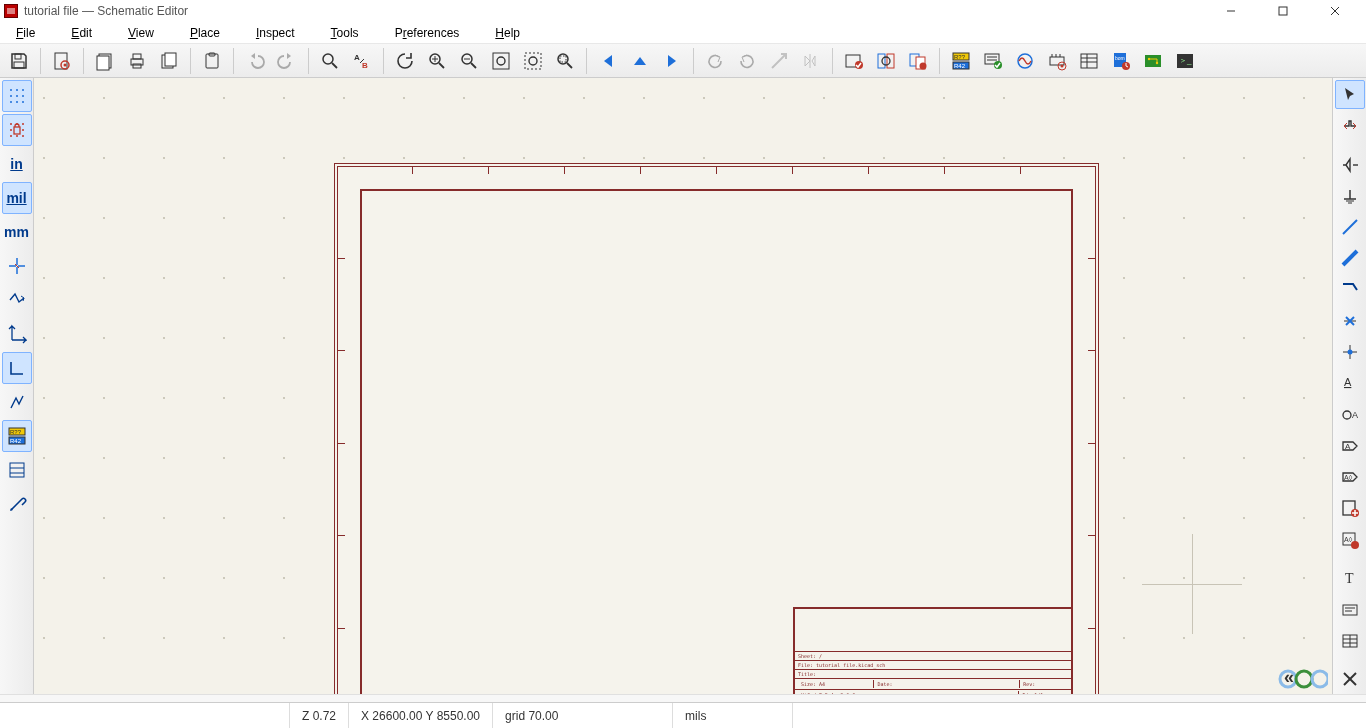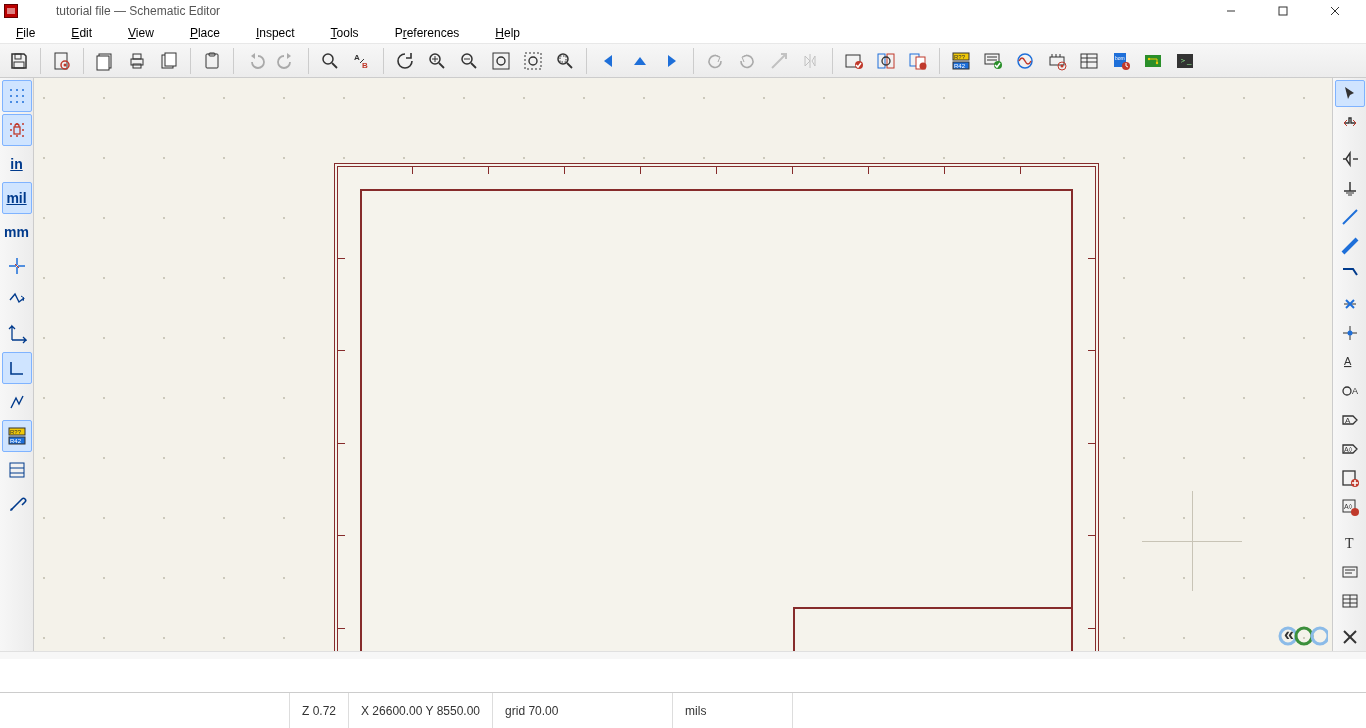--- a/index.html
+++ b/index.html
@@ -1,17 +1,17 @@
 <!DOCTYPE html>
 <html><head>
 <meta charset="utf-8">
 <style>
 * { box-sizing: border-box; margin: 0; padding: 0; }
 body { font-family: "Segoe UI", Tahoma, sans-serif; font-size: 12px; width: 1366px; height: 728px; overflow: hidden; background: #fff; color: #000; display: flex; flex-direction: column; }
-.titlebar { height: 22px; display: flex; align-items: center; padding: 0 4px; background: #fff; gap: 32px; }
+.titlebar { height: 22px; display: flex; align-items: center; padding: 0 4px; background: #fff; }
 .titlebar .app-icon { width: 14px; height: 14px; background: #b00; border: 1px solid #600; margin-right: 6px; display: inline-flex; align-items: center; justify-content: center; }
 .titlebar .app-icon svg { width:10px;height:10px;}
 .titlebar .title-text { color: #555; font-size: 12px; }
 .win-controls { margin-left: auto; display: flex; gap: 22px; padding-right: 12px; }
 .win-controls div { width: 30px; display:flex; align-items:center; justify-content:center; color:#555;}
 .menubar { height: 22px; display: flex; align-items: center; padding: 0 6px; gap: 16px; background: #fff; border-bottom: 1px solid #e8e8e8;}
 .menubar .menu-item { padding: 2px 10px; font-size: 12px; cursor: default; }
 .menubar .menu-item u { text-decoration: underline; }
 .toolbar-top { height: 34px; background: linear-gradient(#f7f7f7,#ececec); border-bottom: 1px solid #ccc; display: flex; align-items: center; padding: 0 4px; gap: 2px; }
 .tbtn { width: 30px; height: 28px; display:flex; align-items:center; justify-content:center; border:1px solid transparent; border-radius:2px; }
@@ -34,21 +34,21 @@
 .titleblock .split { display:flex;}
 .titleblock .split > div { border-left:1px solid #862b2b; padding:1px 3px; }
 .titleblock .split > div:first-child { border-left:none;}
 .cross { position:absolute; right:90px; bottom:60px; width:100px; height:100px; pointer-events:none;}
 .cross:before, .cross:after { content:""; position:absolute; background:#c8c4b6;}
 .cross:before { left:0; right:0; top:50%; height:1px;}
 .cross:after { top:0; bottom:0; left:50%; width:1px;}
 .collapse-arrow { position:absolute; right:38px; bottom:6px; font-size:18px; font-weight:bold; color:#333;}
 .logo-watermark { position:absolute; right:4px; bottom:2px; width:50px; height:26px;}
 .bottom-panel { height:8px; background:#f7f7f7; border-top:1px solid #e0e0e0;}
-.statusbar { height:36px; border-top:1px solid #ccc; background:#fff; display:flex; align-items:center; font-size:12px; color:#333;margin-top:33px;}
+.statusbar { height:26px; border-top:1px solid #ccc; background:#fff; display:flex; align-items:center; font-size:12px; color:#333;}
 .statusbar .cell { padding:0 12px; border-right:1px solid #ddd; height:100%; display:flex; align-items:center; white-space:nowrap;}
 .statusbar .spacer-cell { flex:1;}
 
 .glyph-txt { font-size:14px; font-weight:bold; color:#003a8c;}
 
 .ticks-h { position:absolute; left:2px; right:2px; top:2px; height:23px; display:flex;}
 .ticks-h div { flex:1; border-right:1px solid #862b2b; height:8px;}
 .ticks-h2 { position:absolute; left:2px; right:2px; bottom:2px; height:23px; display:flex; align-items:flex-end;}
 .ticks-v { position:absolute; top:2px; bottom:2px; left:2px; width:23px; display:flex; flex-direction:column;}
 .ticks-v div { flex:1; border-bottom:1px solid #862b2b; width:8px;}

